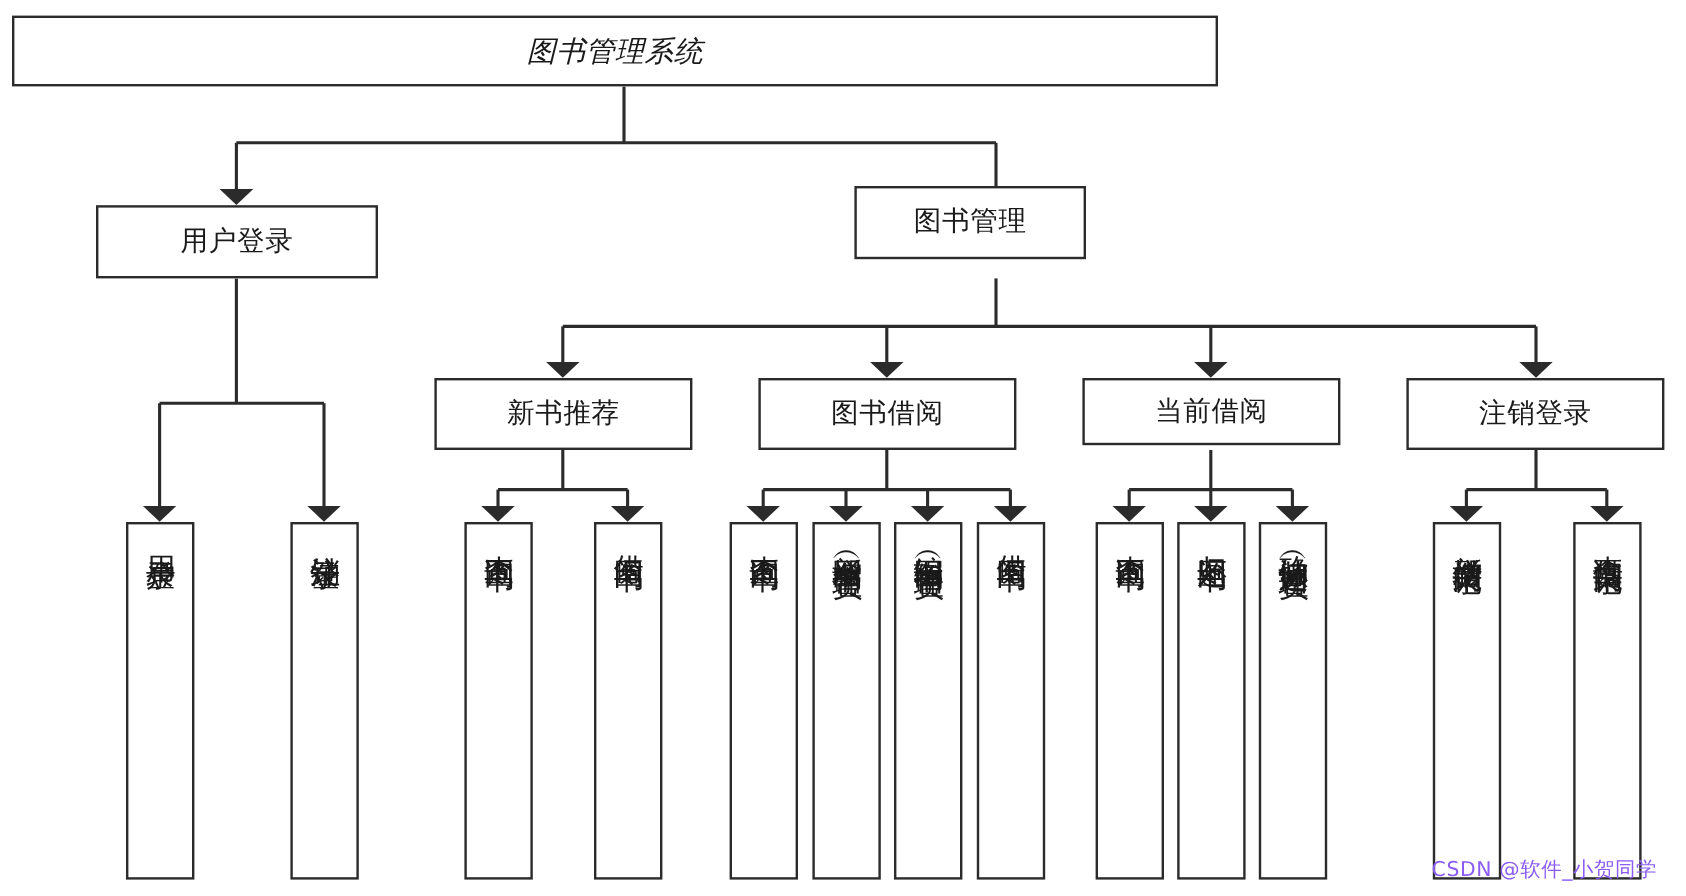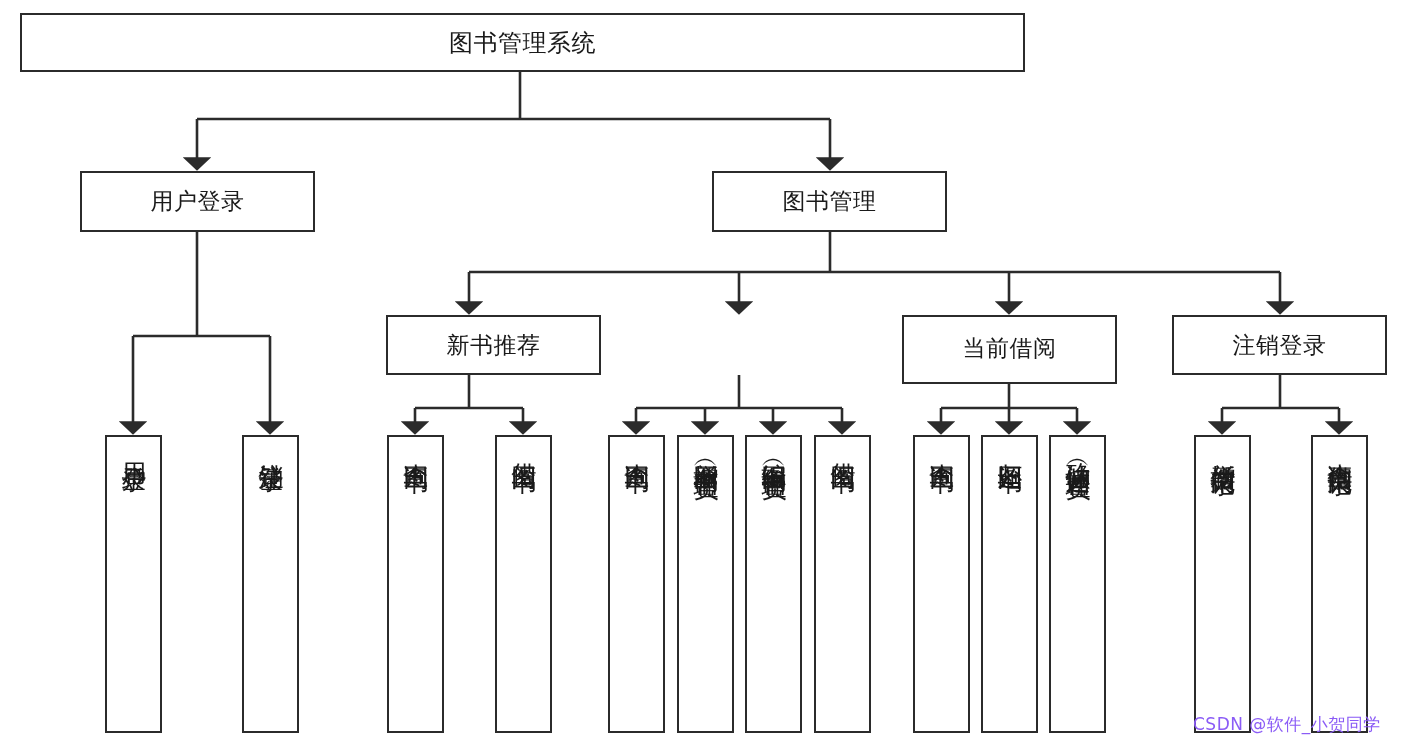--- a/index.html
+++ b/index.html
@@ -115,38 +115,41 @@
       <path d="M1009,408 L1009,427" marker-end="url(#arw)"></path>
       <path d="M1077,408 L1077,427" marker-end="url(#arw)"></path>
 
       <path d="M1280,375 L1280,408"></path>
       <path d="M1222,408 L1339,408"></path>
       <path d="M1222,408 L1222,427" marker-end="url(#arw)"></path>
       <path d="M1339,408 L1339,427" marker-end="url(#arw)"></path>
     </g>
   </svg>
 
-  <div class="node h root" style="left:20px; top:13px; width:1005px; height:59px;">
+  <div class="node h root" style="left:10px; top:13px; width:1005px; height:59px;font-style:italic;">
     <span class="label">图书管理系统</span>
   </div>
 
   <div class="node h" style="left:80px; top:171px; width:235px; height:61px;">
     <span class="label">用户登录</span>
   </div>
 
-  <div class="node h" style="left:712px; top:171px; width:235px; height:61px;">
+  <div class="node h" style="left:712px; top:155px; width:193px; height:61px;">
     <span class="label">图书管理</span>
   </div>
 
-  <div class="node h" style="left:362px; top:315px; width:215px; height:60px;margin-left:24px;">
+  <div class="node h" style="left:362px; top:315px; width:215px; height:60px;">
     <span class="label">新书推荐</span>
   </div>
 
-
-  <div class="node h" style="left:902px; top:315px; width:215px; height:69px;font-family:Liberation Serif, serif;">
+  <div class="node h" style="left:632px; top:315px; width:215px; height:60px;">
+    <span class="label">图书借阅</span>
+  </div>
+
+  <div class="node h" style="left:902px; top:315px; width:215px; height:56px;">
     <span class="label">当前借阅</span>
   </div>
 
   <div class="node h" style="left:1172px; top:315px; width:215px; height:60px;">
     <span class="label">注销登录</span>
   </div>
 
   <div class="node v" style="left:105px; top:435px; width:57px; height:298px;">
     <span class="label">用户登录</span>
   </div>

